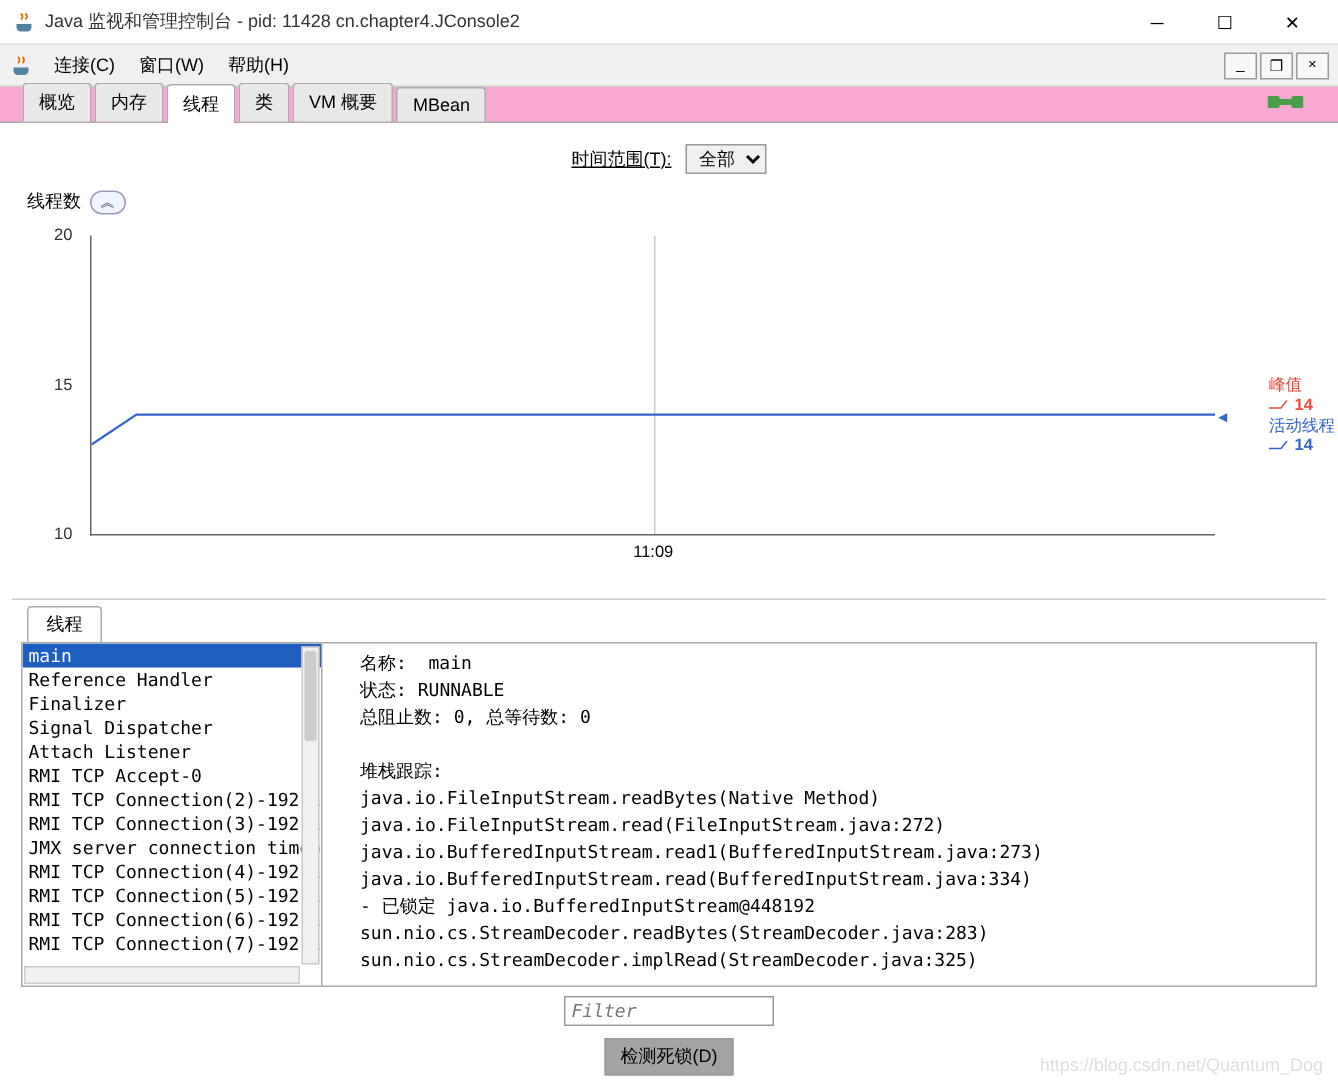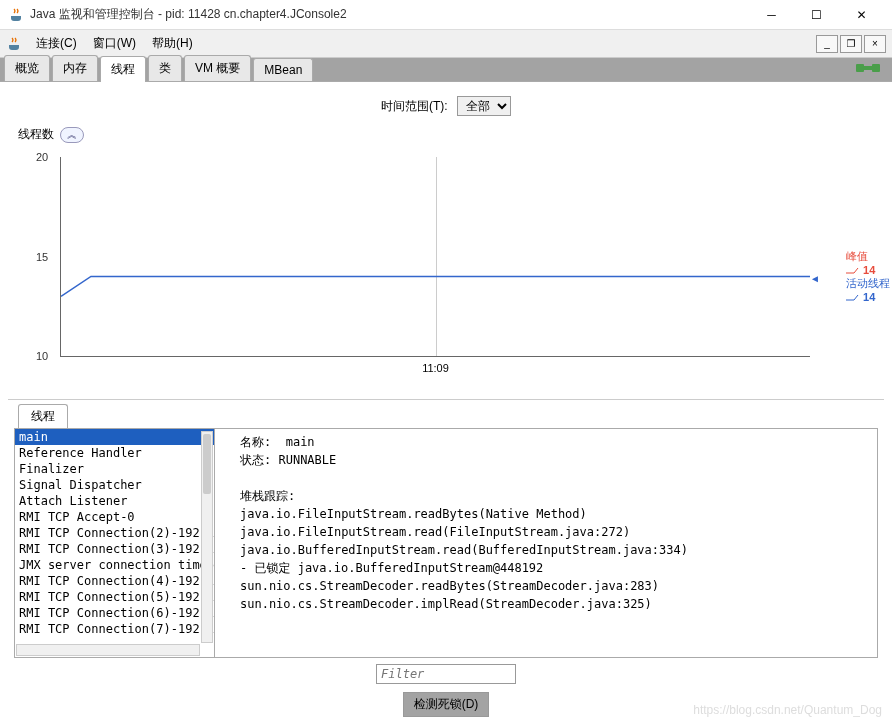--- a/index.html
+++ b/index.html
@@ -10,30 +10,30 @@
     .titlebar-title { flex: 1; color: #333; }
     .window-controls { display: flex; gap: 0; }
     .window-btn { width: 45px; height: 28px; display: flex; align-items: center; justify-content: center; cursor: pointer; }
     
     .menubar { height: 28px; background: #f0f0f0; border-bottom: 1px solid #ccc; display: flex; align-items: center; padding: 0 6px; }
     .app-icon { width: 16px; height: 16px; margin-right: 6px; }
     .menu-item { padding: 20px 8px; cursor: pointer; }
     .menubar-right { margin-left: auto; display: flex; gap: 2px; }
     .menubar-btn { width: 22px; height: 18px; border: 1px solid #999; background: #f8f8f8; cursor: pointer; display: flex; align-items: center; justify-content: center; font-size: 10px; }
     
-    .tabbar { height: 24px; background: #a3a3a3; border-bottom: 1px solid #aaa; display: flex; align-items: flex-end; padding: 0 4px; }
+    .tabbar { height: 24px; background: #f9a8d4; border-bottom: 1px solid #aaa; display: flex; align-items: flex-end; padding: 0 15px; }
     .tab { padding: 4px 10px; border: 1px solid #aaa; border-bottom: none; background: #e8e8e8; cursor: pointer; margin-right: 2px; border-radius: 3px 3px 0 0; font-size: 12px; }
     .tab.active { background: #fff; position: relative; top: 1px; }
     .tabbar-right { margin-left: auto; padding: 2px 8px; }
     .connect-icon { width: 24px; height: 16px; }
     
     .content { padding: 8px; }
     
     .timerange-row { text-align: center; padding: 6px 0; }
-    .timerange-label { margin-right: 6px; }
+    .timerange-label { margin-right: 6px; text-decoration: underline; }
     .timerange-select { padding: 1px 4px; border: 1px solid #999; background: #f0f0f0; font-size: 12px; }
     
     .chart-section { padding: 4px 10px; }
     .chart-header { display: flex; align-items: center; gap: 6px; margin-bottom: 4px; font-size: 12px; }
     .collapse-btn { border: 1px solid #99b; border-radius: 10px; padding: 0 6px; background: #f0f4ff; cursor: pointer; color: #447; font-size: 10px; }
     
     .chart-area { position: relative; height: 230px; background: #fff; }
     .chart-plot { position: absolute; left: 42px; top: 10px; width: 750px; height: 200px; border-left: 1px solid #666; border-bottom: 1px solid #666; }
     .y-tick { position: absolute; left: -25px; font-size: 11px; color: #333; transform: translateY(-50%); }
     .x-tick { position: absolute; bottom: -18px; left: 50%; transform: translateX(-50%); font-size: 11px; }
@@ -178,24 +178,26 @@
         <div class="thread-item">RMI TCP Connection(6)-192.168.4</div>
         <div class="thread-item">RMI TCP Connection(7)-192.168.4</div>
         <div class="scroll-indicator-v">
             <div class="scroll-thumb-v"></div>
           </div>
         <div class="scroll-indicator-h"></div>
       </div>
       <div class="thread-detail">
         <div class="thread-detail-line"><span>名称:</span>&nbsp;&nbsp;<span>main</span></div>
         <div class="thread-detail-line"><span>状态:</span>&nbsp;<span>RUNNABLE</span></div>
+        <div class="thread-detail-line"><span>总阻止数:</span>&nbsp;<span>0,</span>&nbsp;<span>总等待数:</span>&nbsp;<span>0</span></div>
         <div class="thread-detail-line">&nbsp;</div>
         <div class="thread-detail-line">堆栈跟踪:</div>
         <div class="thread-detail-line">java.io.FileInputStream.readBytes(Native Method)</div>
         <div class="thread-detail-line">java.io.FileInputStream.read(FileInputStream.java:272)</div>
+        <div class="thread-detail-line">java.io.BufferedInputStream.read1(BufferedInputStream.java:273)</div>
         <div class="thread-detail-line">java.io.BufferedInputStream.read(BufferedInputStream.java:334)</div>
         <div class="thread-detail-line">   - 已锁定 java.io.BufferedInputStream@448192</div>
         <div class="thread-detail-line">sun.nio.cs.StreamDecoder.readBytes(StreamDecoder.java:283)</div>
         <div class="thread-detail-line">sun.nio.cs.StreamDecoder.implRead(StreamDecoder.java:325)</div>
       </div>
     </div>
     <div class="filter-row">
       <input class="filter-input" placeholder="Filter" style="">
       <button class="deadlock-btn">检测死锁(D)</button>
     </div>

